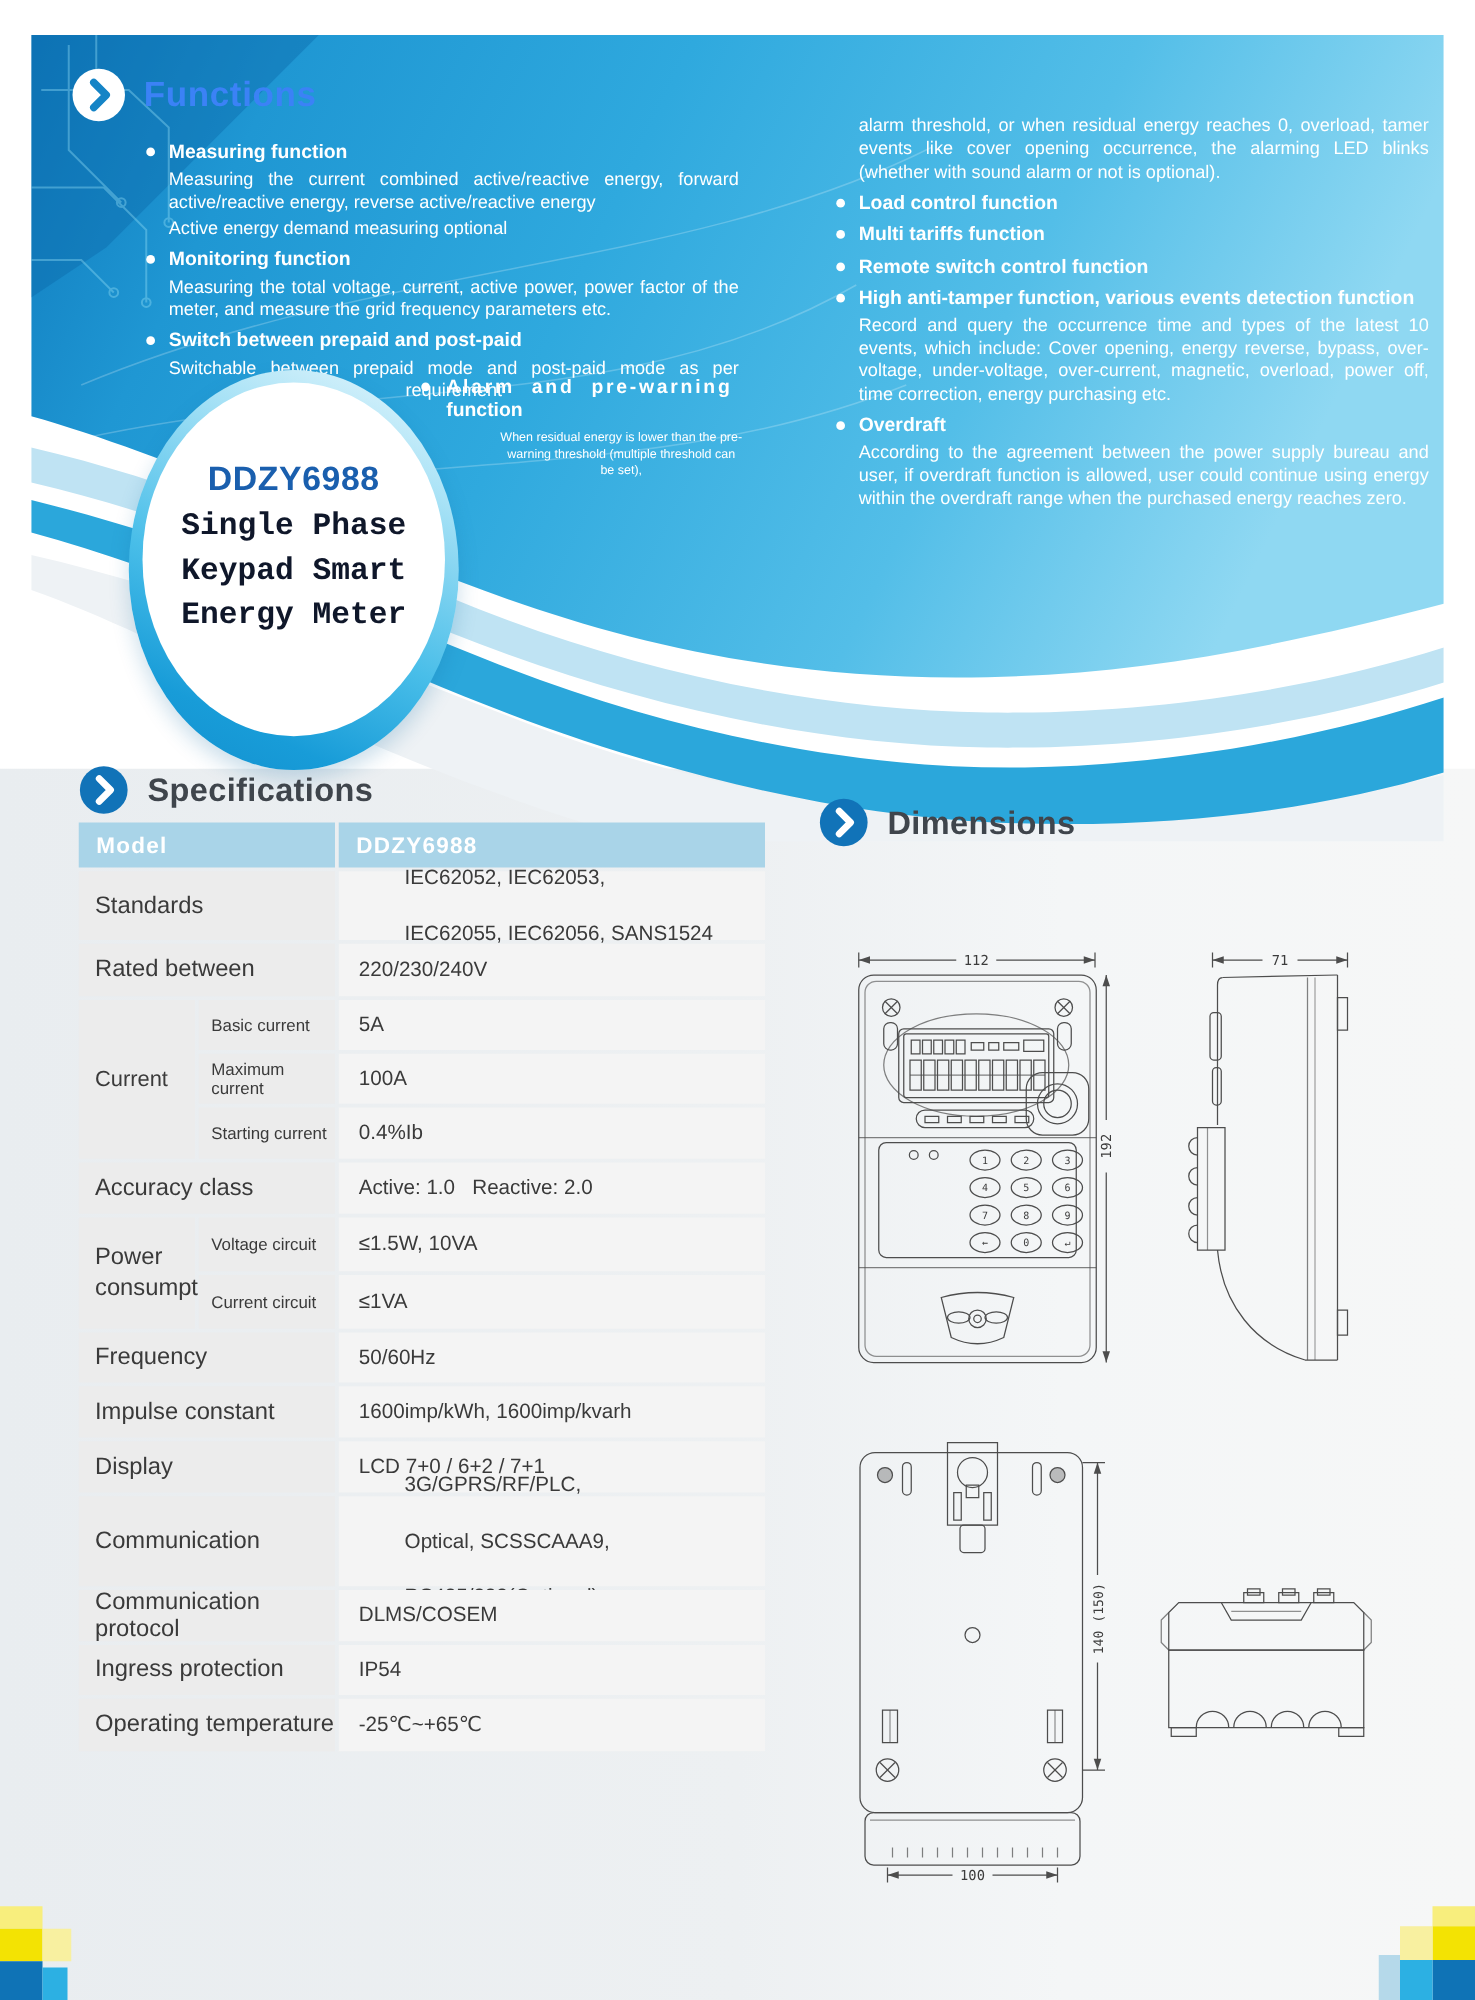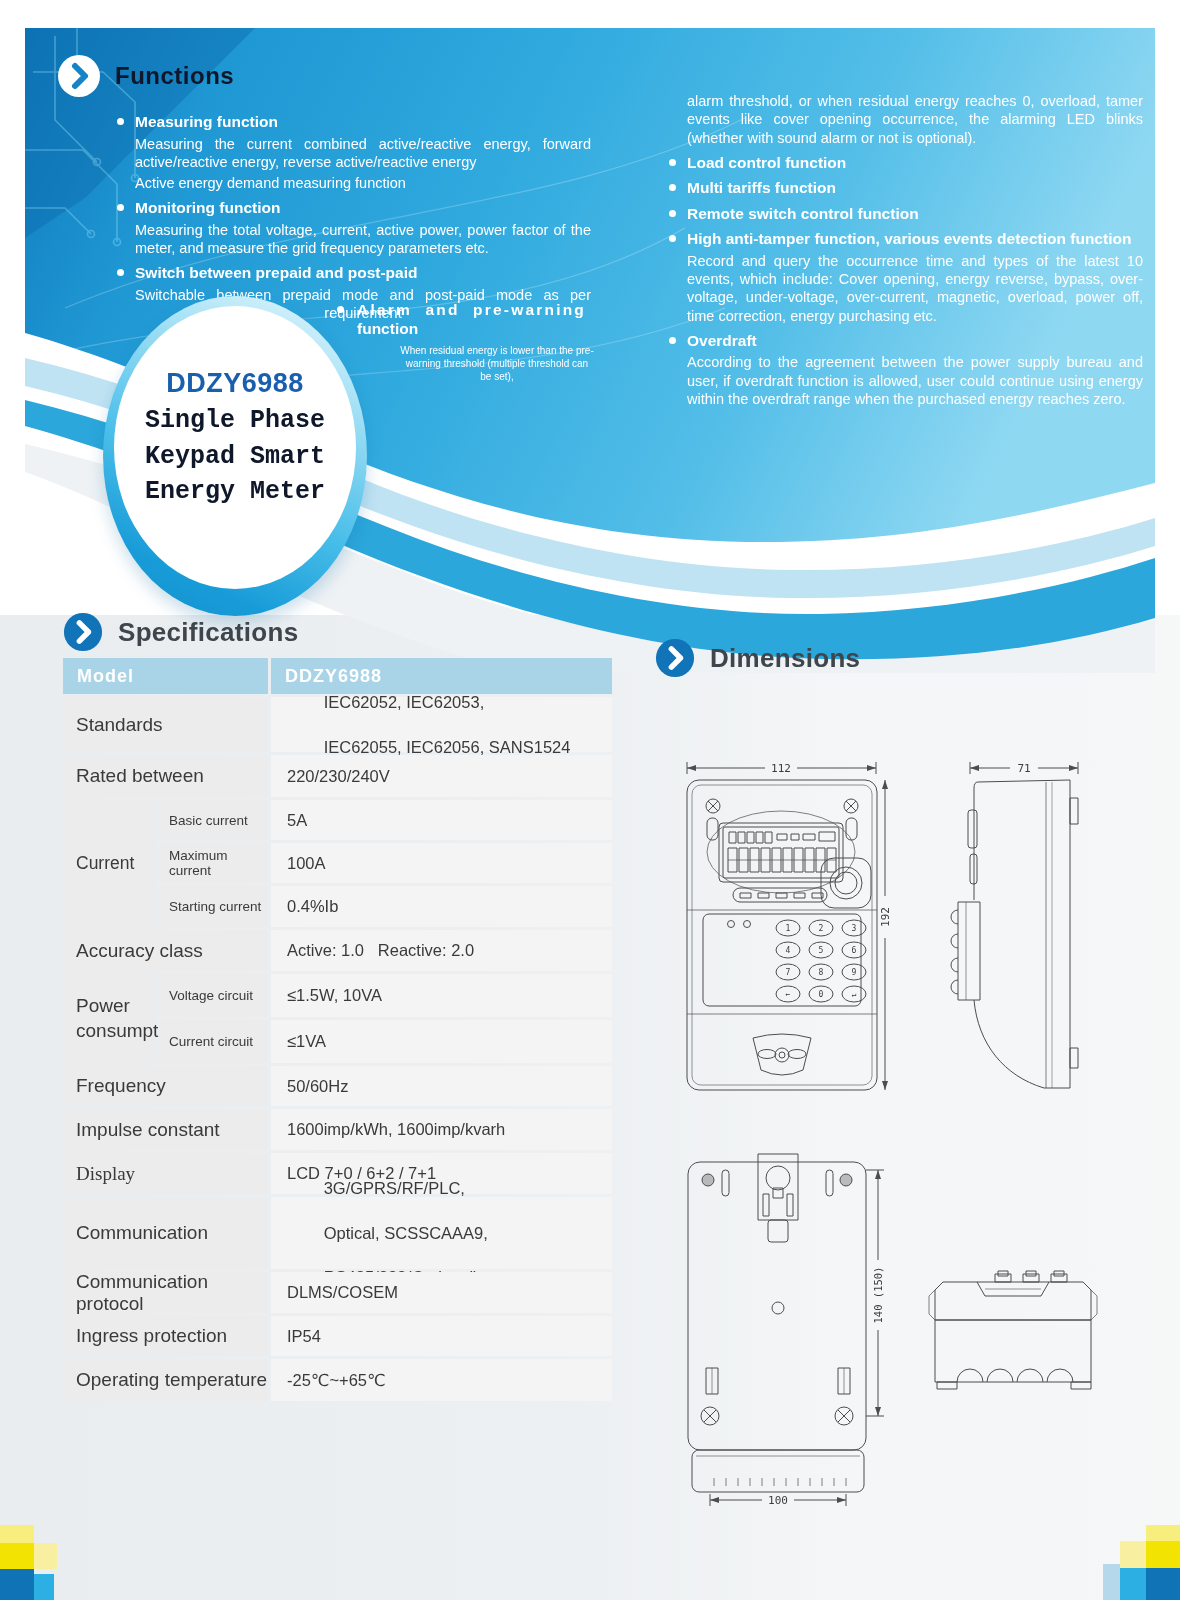--- a/index.html
+++ b/index.html
@@ -8,21 +8,21 @@
   .abs{position:absolute;}
 
   
   .lower-bg{left:0;right:0;top:615px;bottom:0;
     background:linear-gradient(90deg,#e9edf0 0%,#edf0f2 50%,#f4f6f7 72%,#f6f7f7 100%);}
 
   
   .header{left:25px;top:28px;width:1130px;height:645px;}
   .header svg.bg{position:absolute;left:0;top:0;}
   .fn-title{left:32px;top:26px;display:flex;align-items:center;gap:14px;}
-  .fn-title .t{font-size:24px;font-weight:bold;color:#0f172a;letter-spacing:.5px;}
+  .fn-title .t{font-size:28px;font-weight:bold;color:#3b82f6;letter-spacing:.5px;}
   .col{color:#ffffff;font-size:14.5px;line-height:1.26;}
   .col .item{margin-bottom:4px;}
   .col .head{font-weight:bold;font-size:15.5px;position:relative;padding-left:22px;margin:6px 0 3px 0;}
   .col .head::before{content:"";position:absolute;left:4px;top:6px;width:7px;height:7px;border-radius:50%;background:#ffffff;}
   .col p{margin:0 0 3px 0;padding-left:22px;text-align:justify;}
   .center-last{text-align:justify;text-align-last:center;}
   .alarm{color:#ffffff;}
   .alarm .head{font-weight:bold;font-size:15.5px;position:relative;padding-left:22px;line-height:1.25;}
   .alarm .head::before{content:"";position:absolute;left:2px;top:6px;width:7px;height:7px;border-radius:50%;background:#ffffff;}
   .alarm .l1{letter-spacing:2.2px;word-spacing:7px;}
@@ -110,21 +110,21 @@
         <circle cx="22" cy="22" r="21" fill="#ffffff"></circle>
         <path d="M18 12 L28 22 L18 32" stroke="#1584c6" stroke-width="6" fill="none" stroke-linecap="round" stroke-linejoin="round"></path>
       </svg>
       <span class="t">Functions</span>
     </div>
 
     <div class="abs col" style="left:88px;top:78px;width:478px;">
       <div class="item">
         <div class="head">Measuring function</div>
         <p>Measuring the current combined active/reactive energy, forward active/reactive energy, reverse active/reactive energy</p>
-        <p>Active energy demand measuring function</p>
+        <p>Active energy demand measuring optional</p>
       </div>
       <div class="item">
         <div class="head">Monitoring function</div>
         <p>Measuring the total voltage, current, active power, power factor of the meter, and measure the grid frequency parameters etc.</p>
       </div>
       <div class="item">
         <div class="head">Switch between prepaid and post-paid</div>
         <p class="center-last">Switchable between prepaid mode and post-paid mode as per requirement</p>
       </div>
     </div>
@@ -208,21 +208,21 @@
     <div class="cell lab" style="grid-area:8/1/10/2;line-height:1.3;">Power consumption</div>
     <div class="cell sub" style="grid-area:8/2/9/3;">Voltage circuit</div>
     <div class="cell val" style="grid-area:8/3/9/4;">≤1.5W, 10VA</div>
     <div class="cell sub" style="grid-area:9/2/10/3;">Current circuit</div>
     <div class="cell val" style="grid-area:9/3/10/4;">≤1VA</div>
 
     <div class="cell lab" style="grid-area:10/1/11/3;">Frequency</div>
     <div class="cell val" style="grid-area:10/3/11/4;">50/60Hz</div>
     <div class="cell lab" style="grid-area:11/1/12/3;">Impulse constant</div>
     <div class="cell val" style="grid-area:11/3/12/4;">1600imp/kWh, 1600imp/kvarh</div>
-    <div class="cell lab" style="grid-area:12/1/13/3;font-family:Liberation Serif, serif;">Display</div>
+    <div class="cell lab" style="grid-area:12/1/13/3;">Display</div>
     <div class="cell val" style="grid-area:12/3/13/4;">LCD 7+0 / 6+2 / 7+1</div>
     <div class="cell lab" style="grid-area:13/1/14/3;">Communication</div>
     <div class="cell val" style="grid-area:13/3/14/4;">
       <div class="multi">
         <span>3G/GPRS/RF/PLC,</span><br>
         <span>Optical, SCSSCAAA9,</span><br>
         <span>RS485/232(Optional)</span>
       </div>
     </div>
     <div class="cell lab" style="grid-area:14/1/15/3;">Communication protocol</div>

